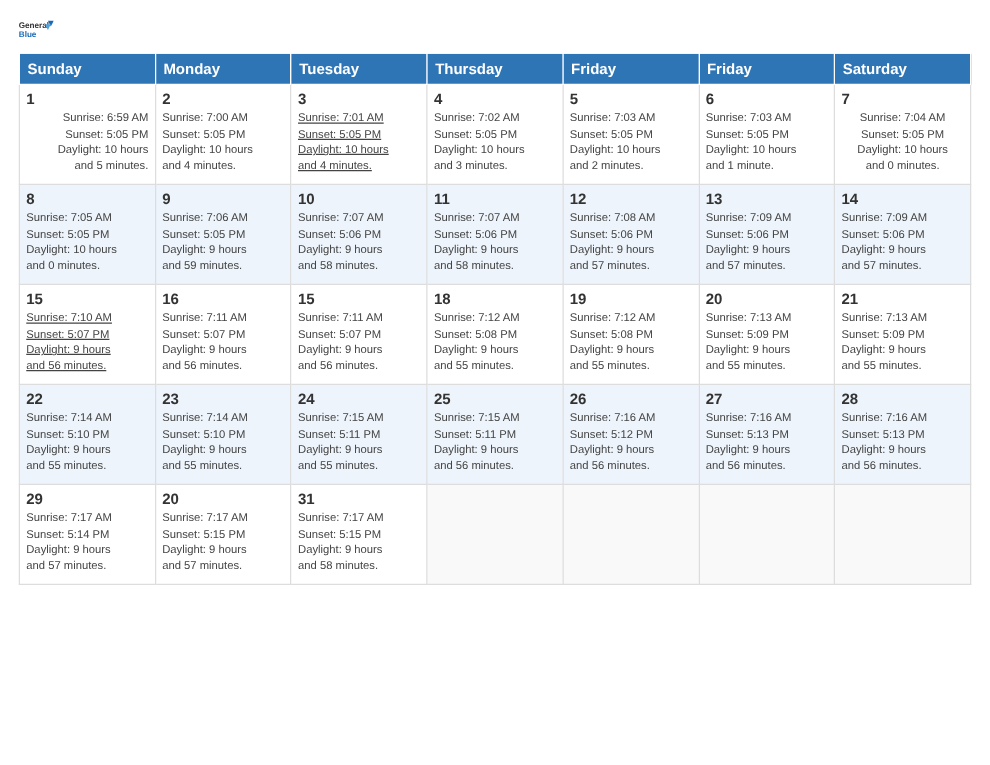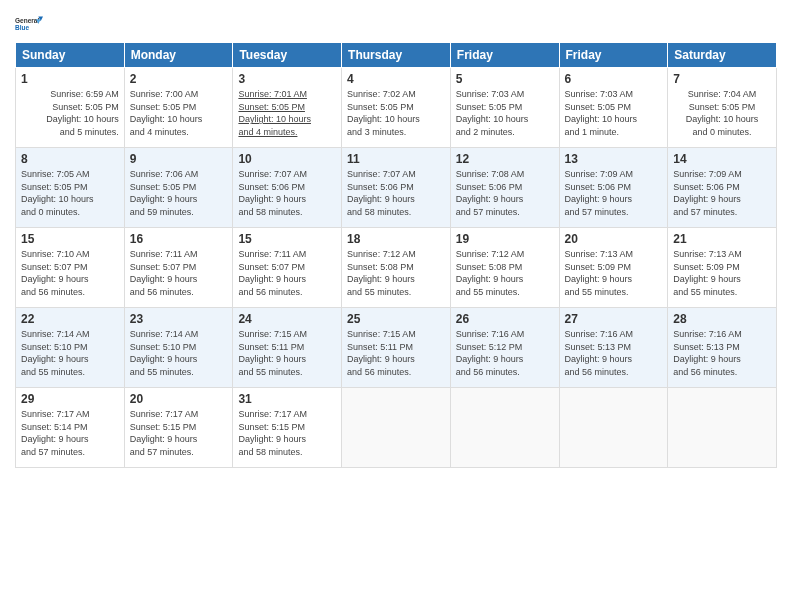--- a/index.html
+++ b/index.html
@@ -218,21 +218,21 @@
             <span class="day-number">14</span>
             <div class="day-info" style="white-space: pre-line;">Sunrise: 7:09 AM
 Sunset: 5:06 PM
 Daylight: 9 hours
 and 57 minutes.</div>
           </td>
         </tr>
         <tr>
           <td>
             <span class="day-number">15</span>
-            <div class="day-info" style="white-space: pre-line;">Sunrise: 7:10 AM
+            <div class="day-info" style="white-space: pre-line; text-decoration: underline;">Sunrise: 7:10 AM
 Sunset: 5:07 PM
 Daylight: 9 hours
 and 56 minutes.</div>
           </td>
           <td>
             <span class="day-number">16</span>
             <div class="day-info" style="white-space: pre-line;">Sunrise: 7:11 AM
 Sunset: 5:07 PM
 Daylight: 9 hours
 and 56 minutes.</div>

